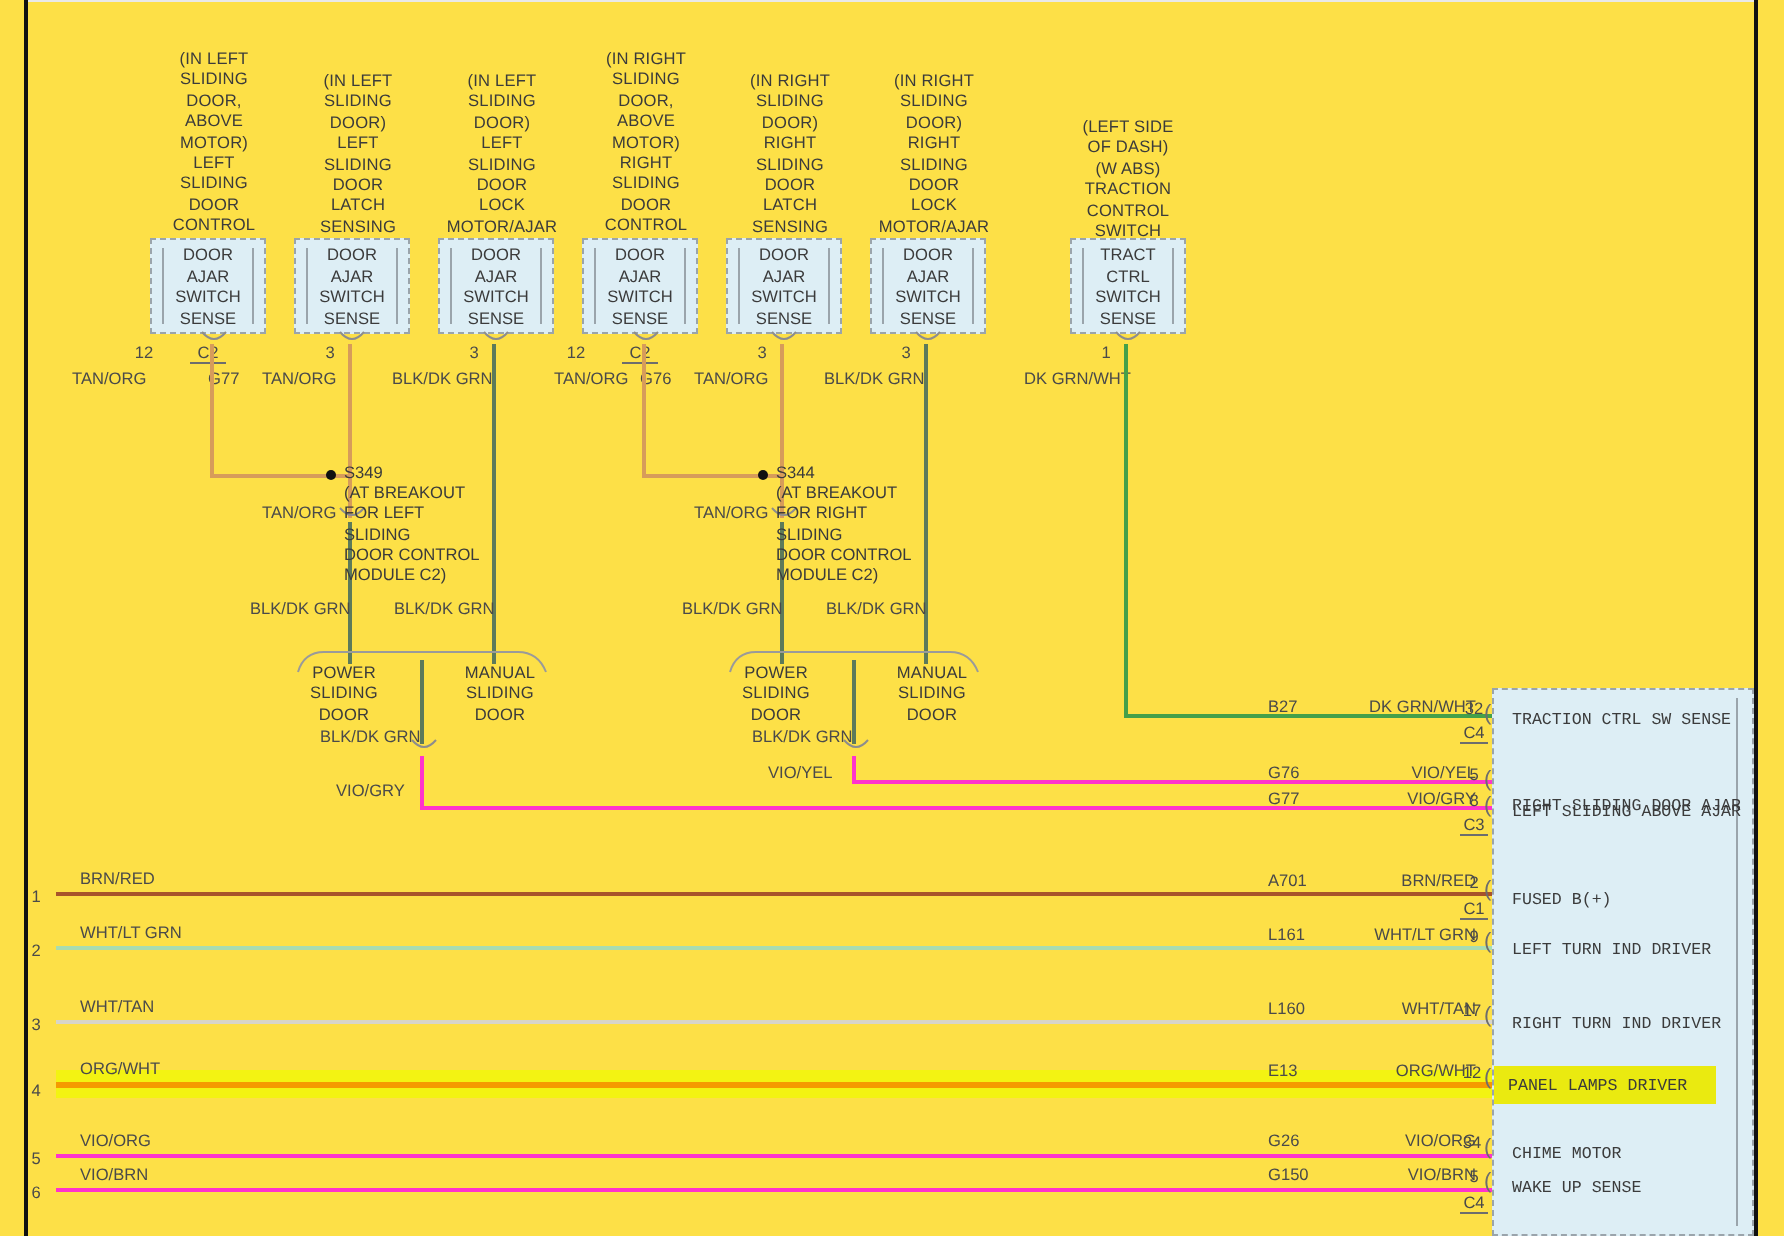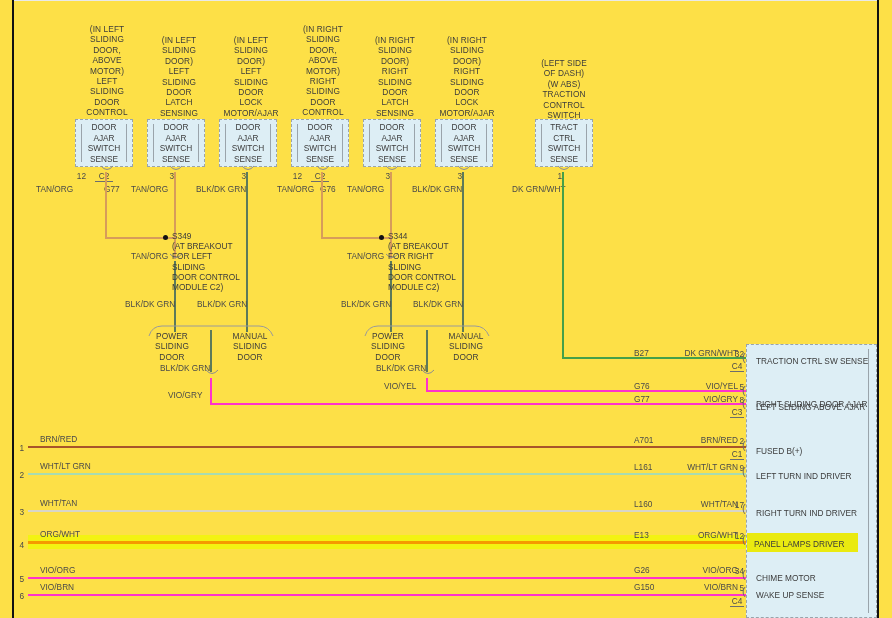--- a/index.html
+++ b/index.html
@@ -11,29 +11,29 @@
 
   .cap{position:absolute;font-size:8.3px;line-height:10.4px;color:#3b3b3b;text-align:center;letter-spacing:.1px;}
   .dev{position:absolute;border:1px dashed #9aa4ab;background:#ddeef5;box-sizing:border-box;}
   .dev .dtxt{position:absolute;left:0;right:0;top:50%;transform:translateY(-50%);
              text-align:center;font-size:8.3px;line-height:10.6px;color:#3b3b3b;}
   .dev .sl,.dev .sr{position:absolute;top:4px;bottom:4px;width:0;border-left:1px solid #9aa4ab;}
   .dev .sl{left:5px;} .dev .sr{right:5px;}
 
   .wire{position:absolute;}
   .lbl{position:absolute;font-size:8.3px;line-height:9.6px;color:#4a4a4a;white-space:nowrap;} .lbl.r{text-align:right;}
-  .pin{position:absolute;font-size:8.3px;color:#4a4a4a;text-align:right;white-space:nowrap;}
+  .pin{position:absolute;font-size:8.3px;color:#4a4a4a;text-align:center;white-space:nowrap;}
   .pinu{position:absolute;font-size:8.3px;color:#4a4a4a;text-align:center;white-space:nowrap;
         border-bottom:1px solid #6d6d6d;padding-bottom:0px;}
   .dot{position:absolute;width:5px;height:5px;border-radius:50%;background:#111;}
   .splice{position:absolute;font-size:8.3px;line-height:10.3px;color:#3b3b3b;white-space:pre;}
 
   #panel{position:absolute;border:1px dashed #9aa4ab;background:#ddeef5;box-sizing:border-box;}
   #panel-inner{position:absolute;top:4px;bottom:4px;right:7px;width:0;border-left:1px solid #9aa4ab;}
-  .prow{position:absolute;font-size:8.3px;color:#3b3b3b;white-space:nowrap;}
+  .prow{position:absolute;font-size:8.3px;color:#3b3b3b;white-space:nowrap;font-family:Liberation Mono, monospace;}
   .term{position:absolute;font-size:11px;color:#6d6d6d;line-height:11px;}
   .hl{position:absolute;background:#f3f312;}
   .hl2{position:absolute;background:#eaea10;}
   .arw{position:absolute;}
 </style>
 </head>
 <body>
 
 <div id="canvas">
 

